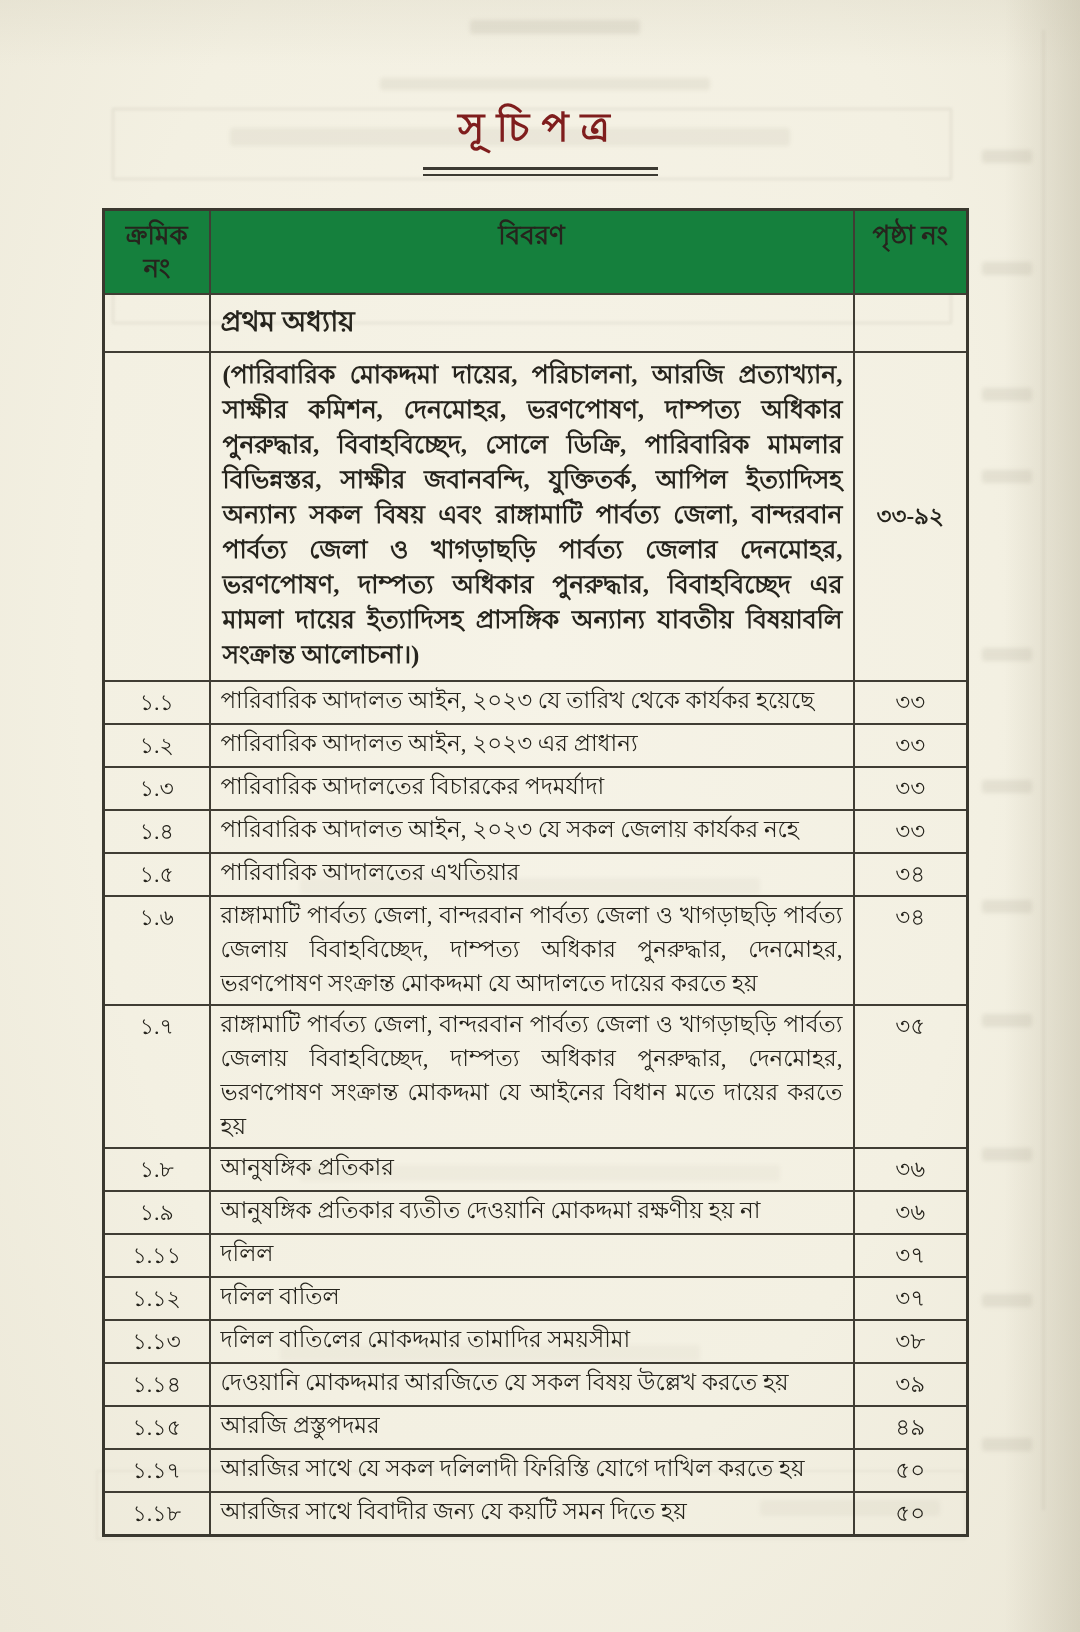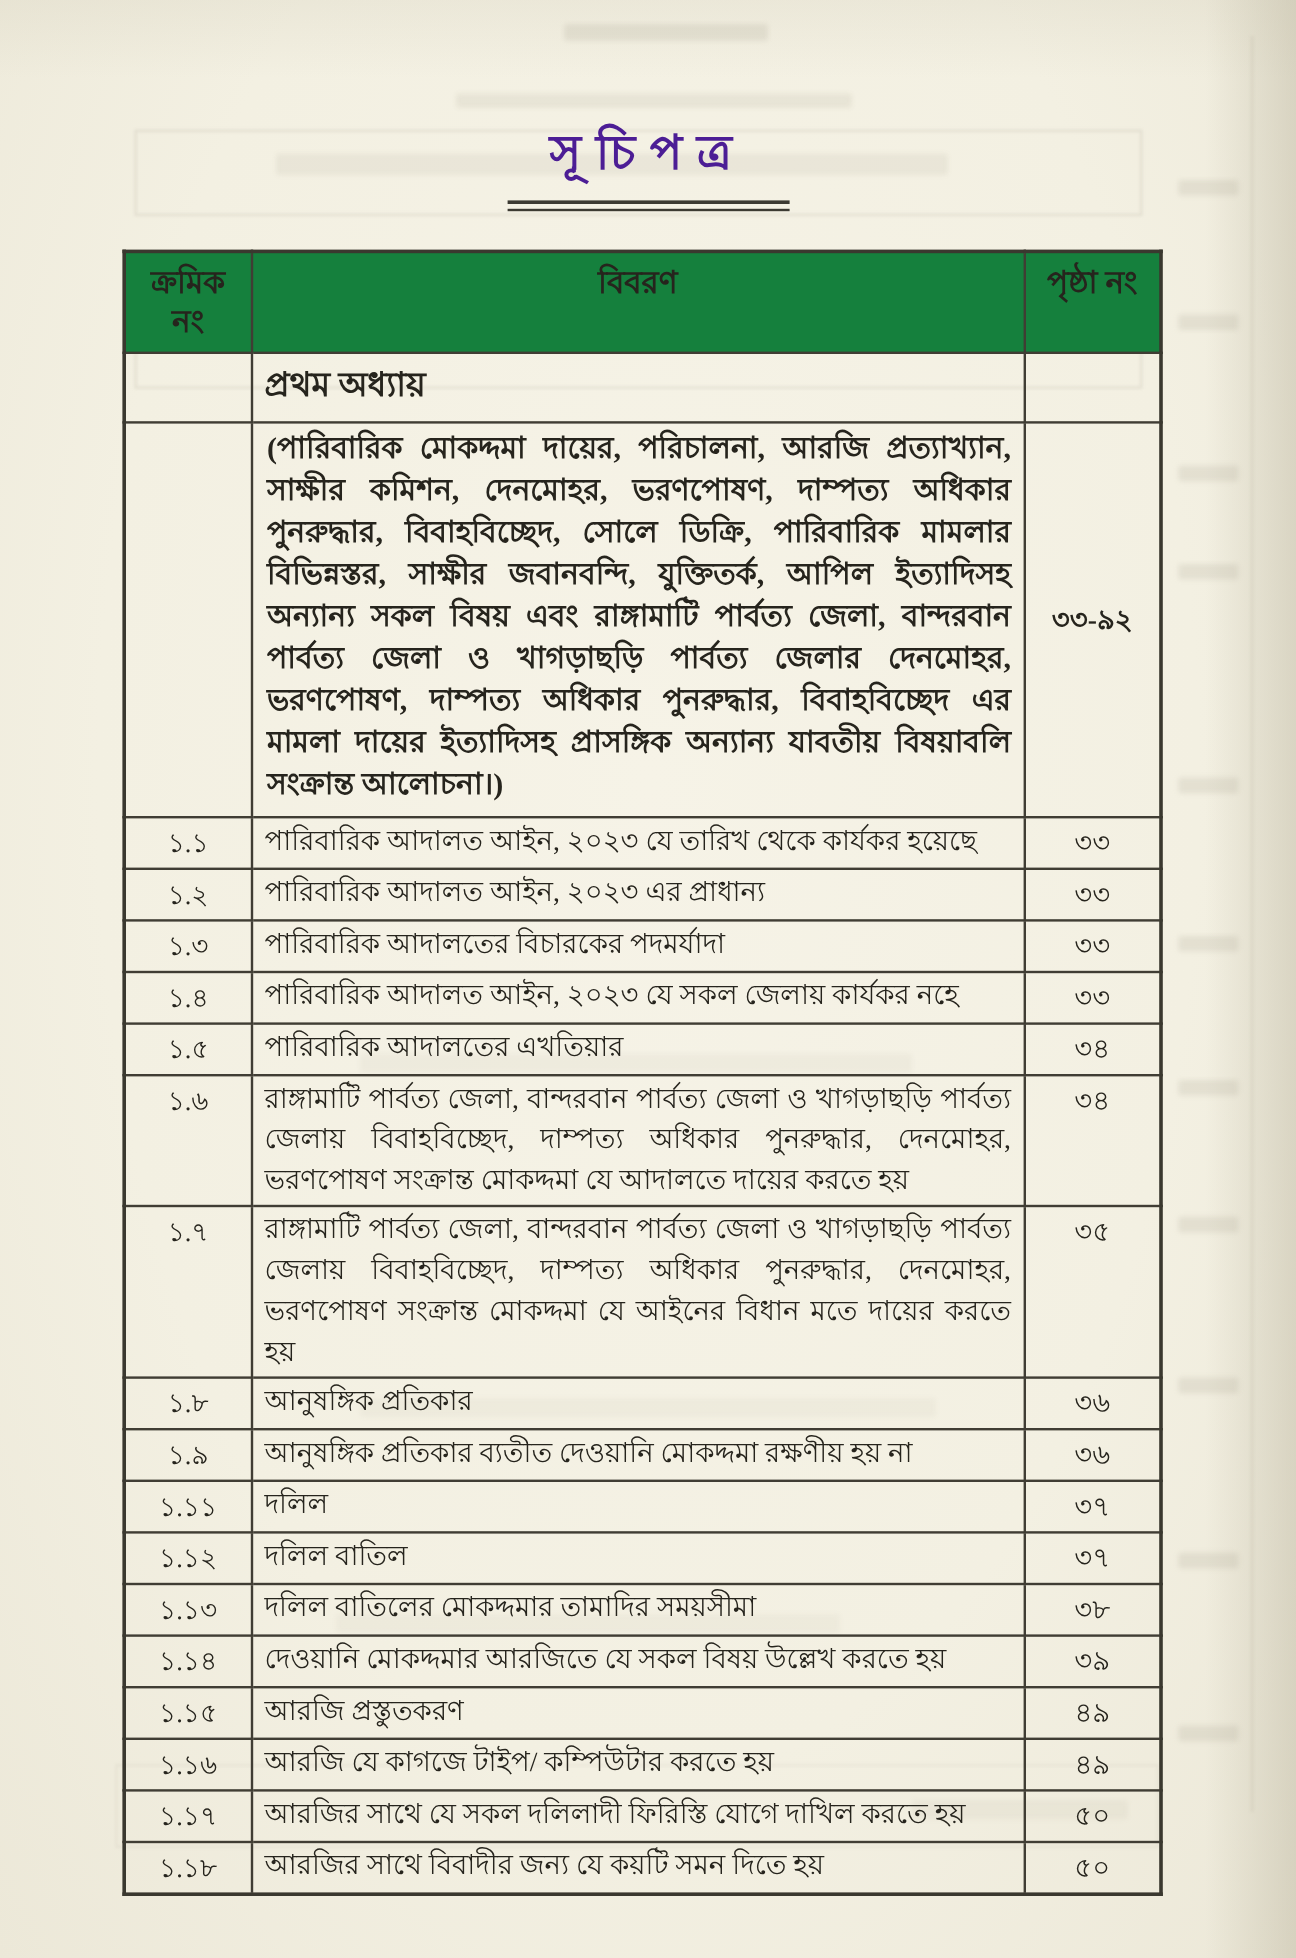--- a/index.html
+++ b/index.html
@@ -23,21 +23,21 @@
   .ghost-frame {
     position: absolute; background: transparent;
     border: 2px solid rgba(148,143,122,0.16); filter: blur(1.5px);
   }
   .ghost-line { position: absolute; background: rgba(148,143,122,0.15); filter: blur(1.5px); }
 
   
   .title-wrap { position: absolute; top: 96px; left: 0; width: 1080px; text-align: center; z-index: 2; }
   .title-text {
     font-size: 40px; font-weight: bold; letter-spacing: 12px;
-    color: #4c1d95; display: inline-block;
+    color: #7f1d1d; display: inline-block;
   }
   .title-rule {
     width: 235px; height: 9px; margin: 4px auto 0 auto;
     border-top: 3px solid #3c3a32; border-bottom: 2px solid #3c3a32;
   }
 
   
   .toc-table {
     position: absolute; top: 208px; left: 102px; width: 864px; z-index: 1;
     border-collapse: collapse; table-layout: fixed;
@@ -196,26 +196,21 @@
       <td class="cell-desc">দলিল বাতিলের মোকদ্দমার তামাদির সময়সীমা</td>
       <td class="cell-page">৩৮</td>
     </tr>
     <tr>
       <td class="cell-serial">১.১৪</td>
       <td class="cell-desc">দেওয়ানি মোকদ্দমার আরজিতে যে সকল বিষয় উল্লেখ করতে হয়</td>
       <td class="cell-page">৩৯</td>
     </tr>
     <tr>
       <td class="cell-serial">১.১৫</td>
-      <td class="cell-desc">আরজি প্রস্তুতকরণ</td>
-      <td class="cell-page">৪৯</td>
-    </tr>
-    <tr>
-      <td class="cell-serial">১.১৬</td>
-      <td class="cell-desc">আরজি যে কাগজে টাইপ/ কম্পিউটার করতে হয়</td>
+      <td class="cell-desc">আরজি প্রস্তুপদমর</td>
       <td class="cell-page">৪৯</td>
     </tr>
     <tr>
       <td class="cell-serial">১.১৭</td>
       <td class="cell-desc">আরজির সাথে যে সকল দলিলাদী ফিরিস্তি যোগে দাখিল করতে হয়</td>
       <td class="cell-page">৫০</td>
     </tr>
     <tr>
       <td class="cell-serial">১.১৮</td>
       <td class="cell-desc">আরজির সাথে বিবাদীর জন্য যে কয়টি সমন দিতে হয়</td>

